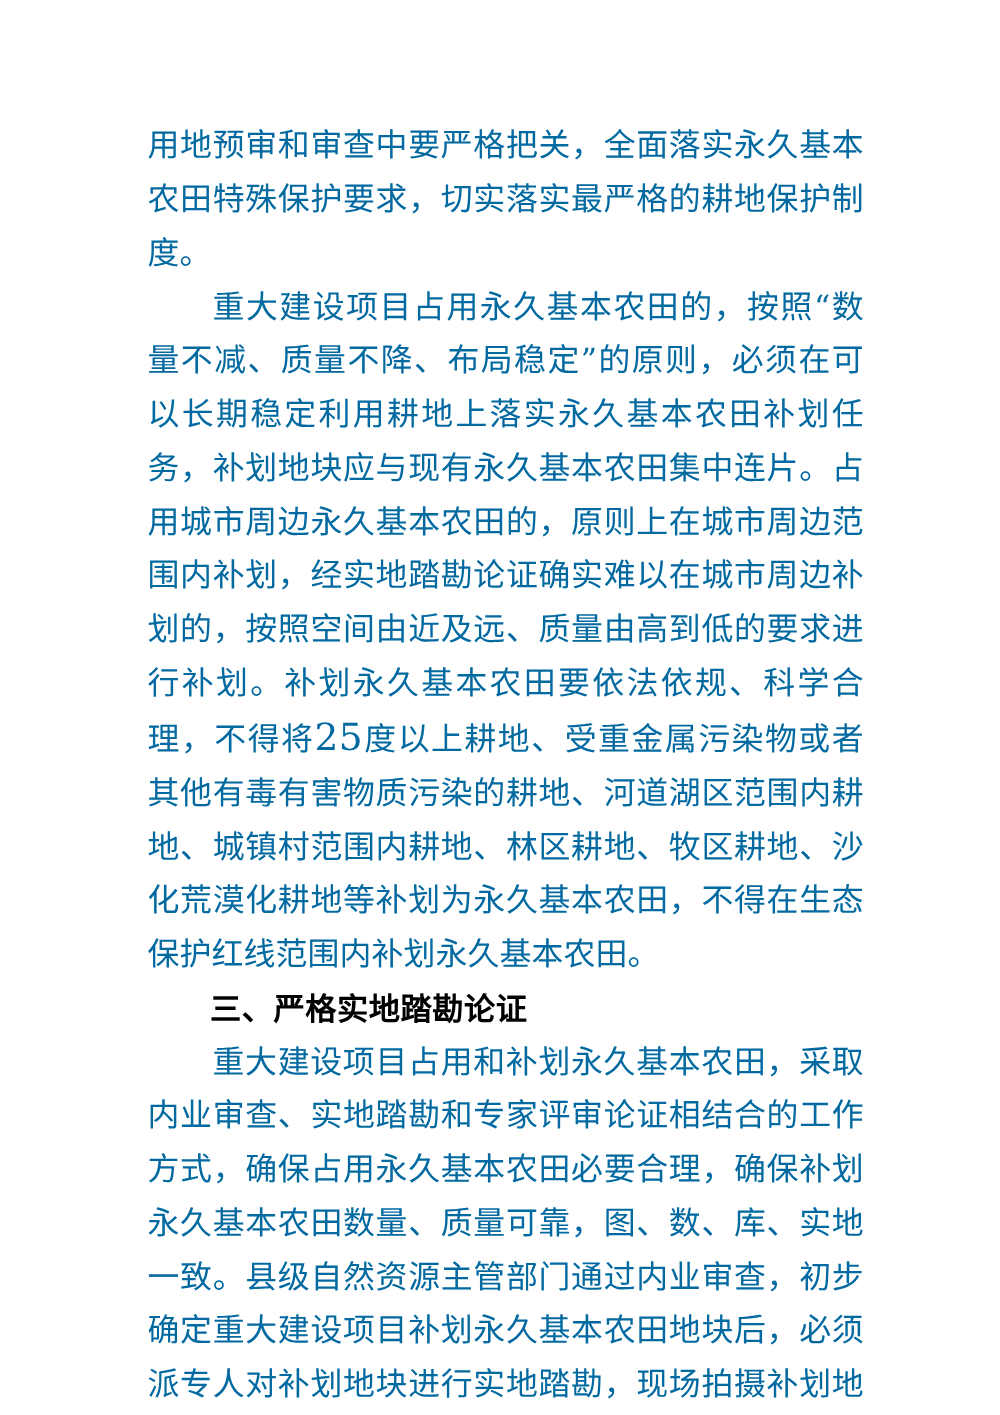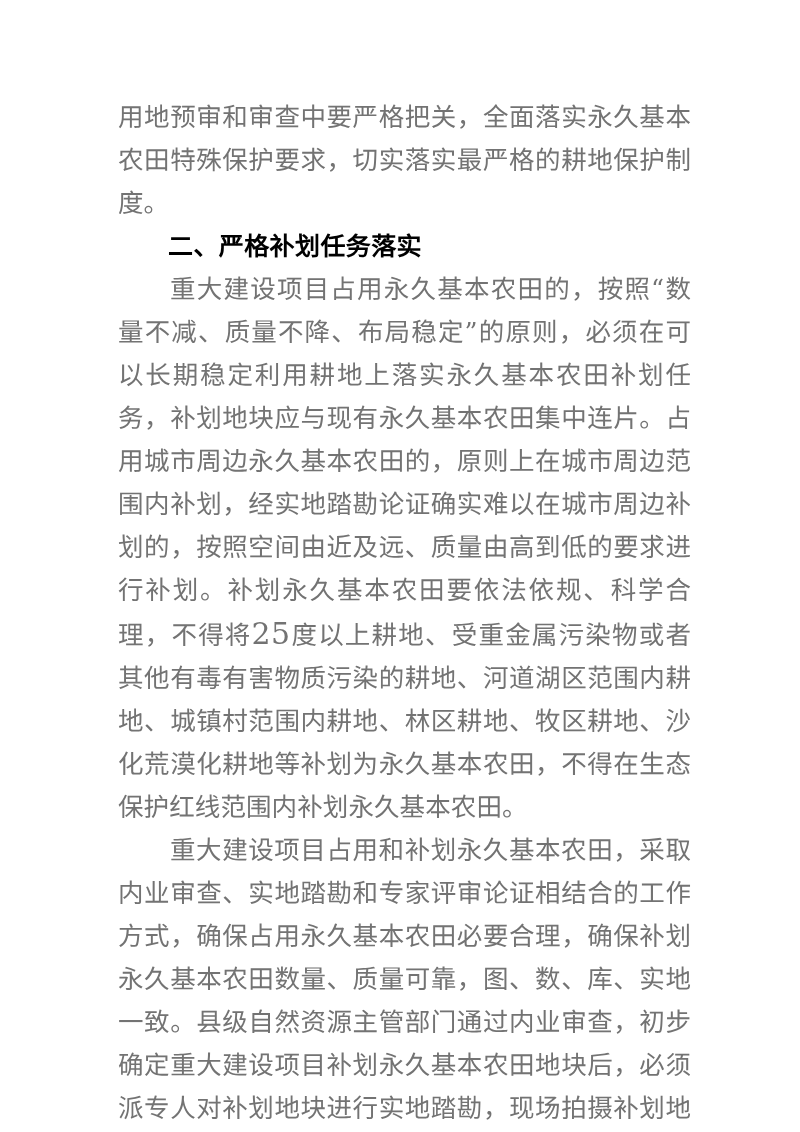--- a/index.html
+++ b/index.html
@@ -36,21 +36,21 @@
 
   
   .para {
     margin: 0;
     font-family: "DejaVu Serif", "Liberation Serif", serif;
     font-size: 25.5px;
     line-height: 43px;
     text-align: justify;
     text-justify: inter-ideograph;
     text-indent: 0;
-    color: #737373;
+    color: #0369a1;
     letter-spacing: 0.1px;
     word-break: break-all;
   }
   .para.indent {
     text-indent: 52px;
   }
   .para.continuation {
     text-indent: 0;
   }
 
@@ -75,21 +75,21 @@
   }
 </style>
 </head>
 <body>
 
 <div class="page">
   <div class="text-block">
 
     <p class="para continuation">用地预审和审查中要严格把关，全面落实永久基本农田特殊保护要求，切实落实最严格的耕地保护制度。</p>
 
-    <h2 class="heading">二、严格补划任务落实</h2>
 
     <p class="para indent">重大建设项目占用永久基本农田的，按照“数量不减、质量不降、布局稳定”的原则，必须在可以长期稳定利用耕地上落实永久基本农田补划任务，补划地块应与现有永久基本农田集中连片。占用城市周边永久基本农田的，原则上在城市周边范围内补划，经实地踏勘论证确实难以在城市周边补划的，按照空间由近及远、质量由高到低的要求进行补划。补划永久基本农田要依法依规、科学合理，不得将<span class="num">25</span>度以上耕地、受重金属污染物或者其他有毒有害物质污染的耕地、河道湖区范围内耕地、城镇村范围内耕地、林区耕地、牧区耕地、沙化荒漠化耕地等补划为永久基本农田，不得在生态保护红线范围内补划永久基本农田。</p>
 
+    <h2 class="heading">三、严格实地踏勘论证</h2>
 
     <p class="para indent">重大建设项目占用和补划永久基本农田，采取内业审查、实地踏勘和专家评审论证相结合的工作方式，确保占用永久基本农田必要合理，确保补划永久基本农田数量、质量可靠，图、数、库、实地一致。县级自然资源主管部门通过内业审查，初步确定重大建设项目补划永久基本农田地块后，必须派专人对补划地块进行实地踏勘，现场拍摄补划地块照片或影像，逐地块填写《重大建设项目占用补划永久基本农田内业审查和实地踏勘情况表》，并存档备查。市县级自然资源主管部门要按照法定程序，依据规划修改和永久基本农田补划要</p>
 
   </div>
 </div>
 
 </body></html>

